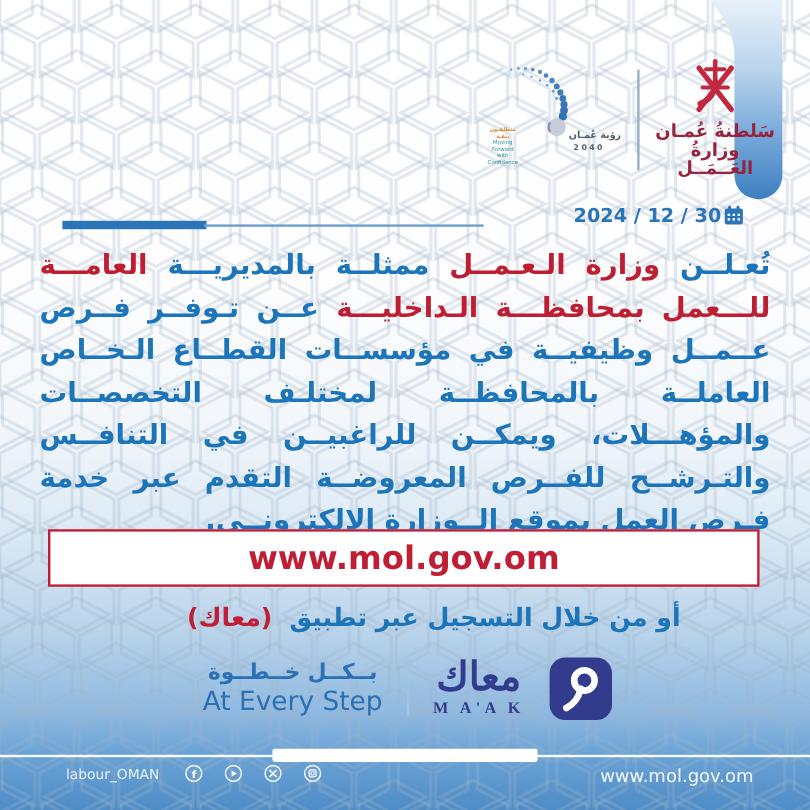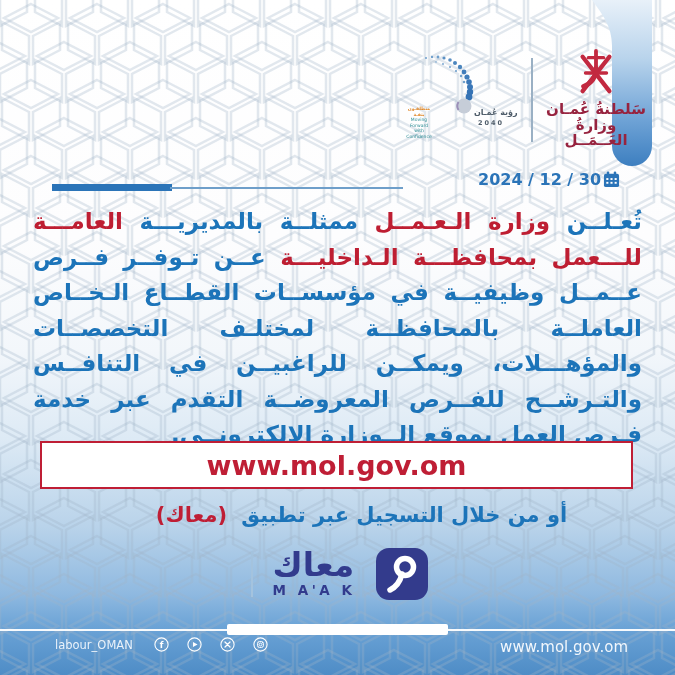--- a/index.html
+++ b/index.html
@@ -44,21 +44,21 @@
     font-size:21px;font-weight:bold;padding-left:24px;}
   .register .reg-prefix{color:#1c74b9;}
   .register .reg-app{color:#bf1e35;margin-right:7px;}
   
   .maak-row{position:absolute;left:148px;top:540px;width:384px;height:68px;
     display:flex;align-items:center;justify-content:center;gap:20px;}
   .maak-slogan{text-align:center;color:#2b6fb4;}
   .maak-slogan .sl-ar{font-size:18px;font-weight:bold;direction:rtl;}
   .maak-slogan .sl-en{font-size:22px;margin-top:2px;}
   .maak-divider{width:2px;height:46px;background:#a4c3de;}
-  .maak-wordmark{text-align:left;color:#323b8d;}
+  .maak-wordmark{text-align:center;color:#323b8d;font-family:Liberation Serif, serif;}
   .maak-wordmark .wm-ar{font-size:33px;font-weight:bold;line-height:30px;direction:rtl;}
   .maak-wordmark .wm-en{font-size:13.5px;font-weight:bold;letter-spacing:3.5px;margin-top:2px;}
   
   .footer-line{position:absolute;left:0;top:629px;width:675px;height:1.5px;background:#ffffff;opacity:.95;}
   .footer-handle{position:absolute;left:227px;top:623.5px;width:221px;height:11px;background:#ffffff;border-radius:2px;}
   .social{position:absolute;left:55px;top:637px;display:flex;align-items:center;gap:18px;}
   .social .handle{font-size:11.5px;color:#eaf2fa;margin-right:3px;}
   .footer-site{position:absolute;right:47px;top:638px;font-size:15px;color:#f2f7fc;}
 </style>
 </head>
@@ -174,20 +174,24 @@
   <div class="url-box">
     <span>www.mol.gov.om</span>
   </div>
 
   <div class="register">
     <span class="reg-prefix">أو من خلال التسجيل عبر تطبيق</span>
     <span class="reg-app">(معاك)</span>
   </div>
 
   <div class="maak-row">
+    <div class="maak-slogan">
+      <div class="sl-ar">بــكــل خــطــوة</div>
+      <div class="sl-en">At Every Step</div>
+    </div>
     <div class="maak-divider"></div>
     <div class="maak-wordmark">
       <div class="wm-ar">معاك</div>
       <div class="wm-en">M A'A K</div>
     </div>
     <svg width="54" height="54" viewBox="0 0 54 54">
       <rect x="1" y="1" width="52" height="52" rx="13" fill="#333b8c"></rect>
       <circle cx="30" cy="20" r="8.5" fill="none" stroke="#ffffff" stroke-width="5.5"></circle>
       <path d="M27,27 C25,35 21,40 15,43" fill="none" stroke="#ffffff" stroke-width="5.5" stroke-linecap="round"></path>
     </svg>

